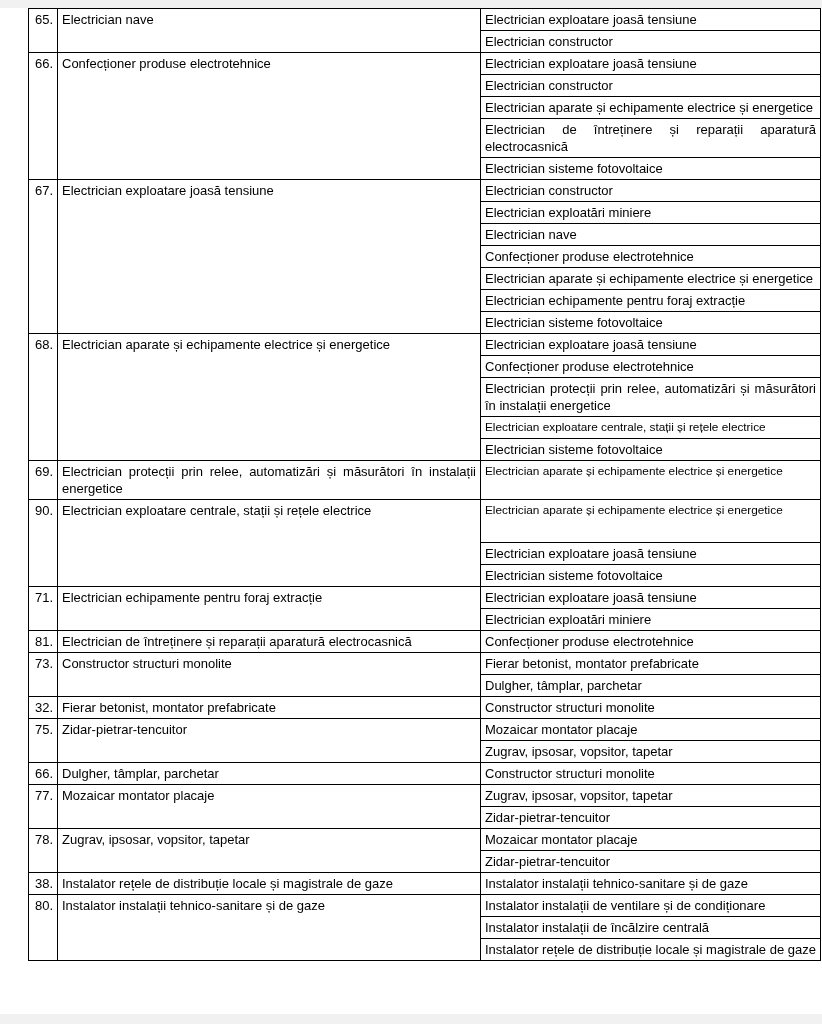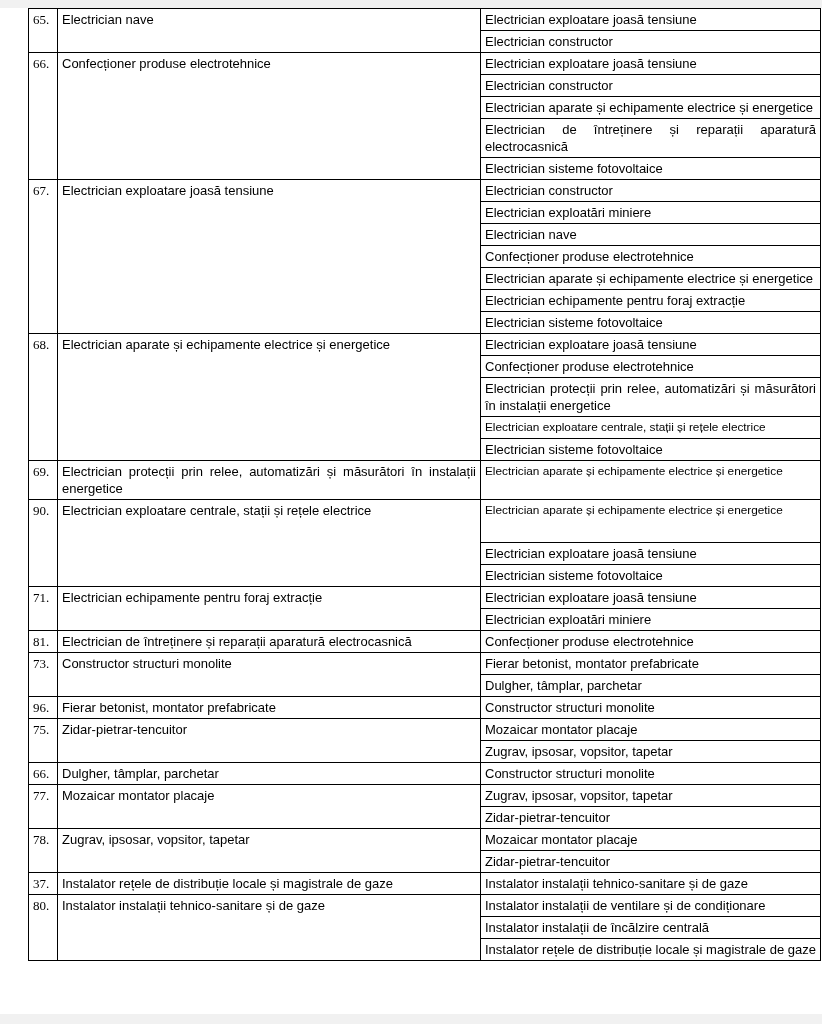--- a/index.html
+++ b/index.html
@@ -37,24 +37,23 @@
     font-size: 13px;
     line-height: 17px;
   }
   table.corr-table td {
     border: 1px solid #000000;
     vertical-align: top;
     padding: 2px 4px;
     word-wrap: break-word;
   }
   td.num-cell {
-    text-align: left;
+    text-align: right;
     padding-left: 1px;
     padding-right: 1px;
-    font-family: Liberation Serif, serif;
   }
   td.occ-cell {
     text-align: justify;
     padding-left: 6px;
   }
   td.rel-cell {
     text-align: justify;
   }
   td.rel-cell.small { font-size: 11.8px; }
   td.rel-cell.tall  { height: 38px; }
@@ -168,21 +167,21 @@
         </tr>
         <tr>
           <td class="num-cell" rowspan="2">73.</td>
           <td class="occ-cell" rowspan="2">Constructor structuri monolite</td>
           <td class="rel-cell">Fierar betonist, montator prefabricate</td>
         </tr>
         <tr>
           <td class="rel-cell">Dulgher, tâmplar, parchetar</td>
         </tr>
         <tr>
-          <td class="num-cell" rowspan="1">96.</td>
+          <td class="num-cell" rowspan="1">32.</td>
           <td class="occ-cell" rowspan="1">Fierar betonist, montator prefabricate</td>
           <td class="rel-cell">Constructor structuri monolite</td>
         </tr>
         <tr>
           <td class="num-cell" rowspan="2">75.</td>
           <td class="occ-cell" rowspan="2">Zidar-pietrar-tencuitor</td>
           <td class="rel-cell">Mozaicar montator placaje</td>
         </tr>
         <tr>
           <td class="rel-cell">Zugrav, ipsosar, vopsitor, tapetar</td>
@@ -202,21 +201,21 @@
         </tr>
         <tr>
           <td class="num-cell" rowspan="2">78.</td>
           <td class="occ-cell" rowspan="2">Zugrav, ipsosar, vopsitor, tapetar</td>
           <td class="rel-cell">Mozaicar montator placaje</td>
         </tr>
         <tr>
           <td class="rel-cell">Zidar-pietrar-tencuitor</td>
         </tr>
         <tr>
-          <td class="num-cell" rowspan="1">37.</td>
+          <td class="num-cell" rowspan="1">38.</td>
           <td class="occ-cell" rowspan="1">Instalator rețele de distribuție locale și magistrale de gaze</td>
           <td class="rel-cell">Instalator instalații tehnico-sanitare și de gaze</td>
         </tr>
         <tr>
           <td class="num-cell" rowspan="3">80.</td>
           <td class="occ-cell" rowspan="3">Instalator instalații tehnico-sanitare și de gaze</td>
           <td class="rel-cell">Instalator instalații de ventilare și de condiționare</td>
         </tr>
         <tr>
           <td class="rel-cell">Instalator instalații de încălzire centrală</td>

